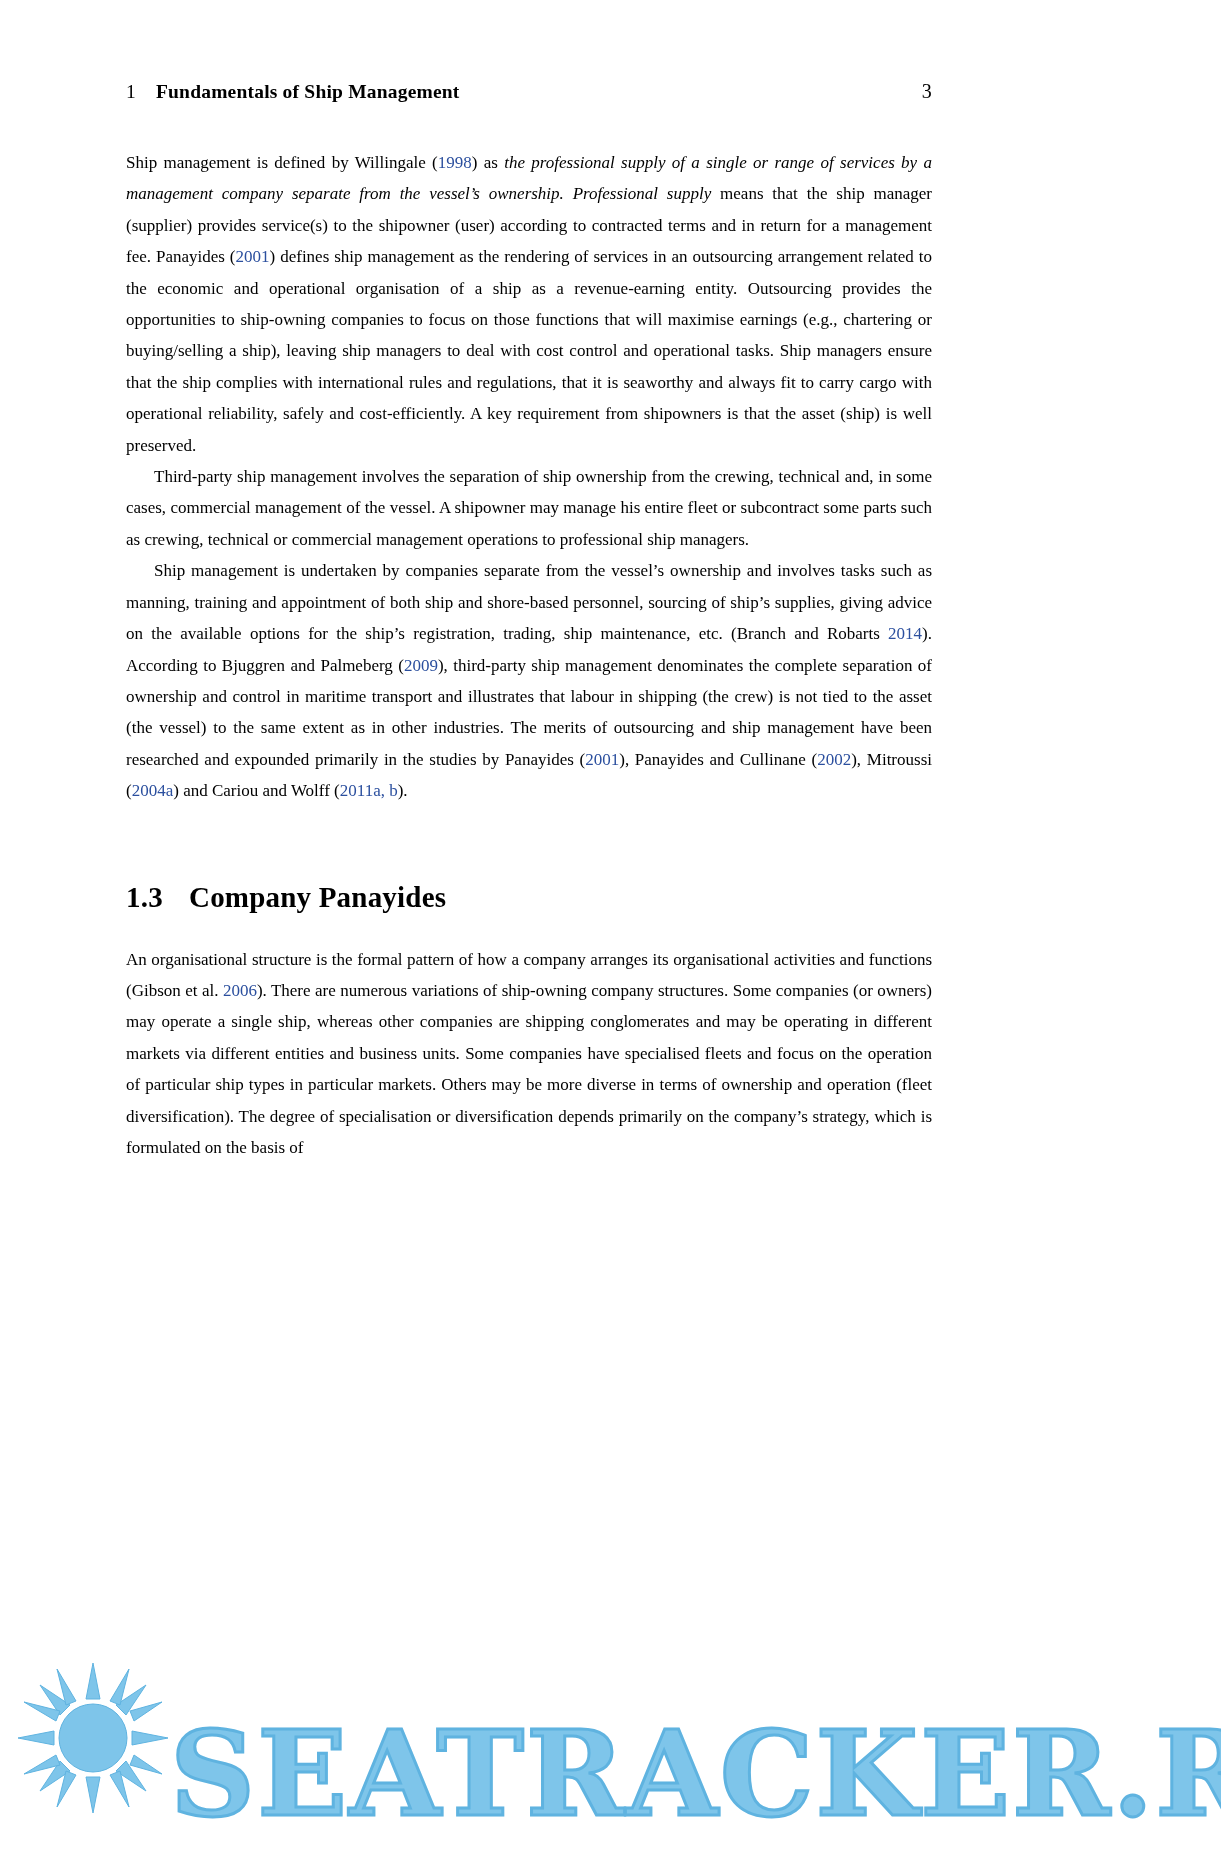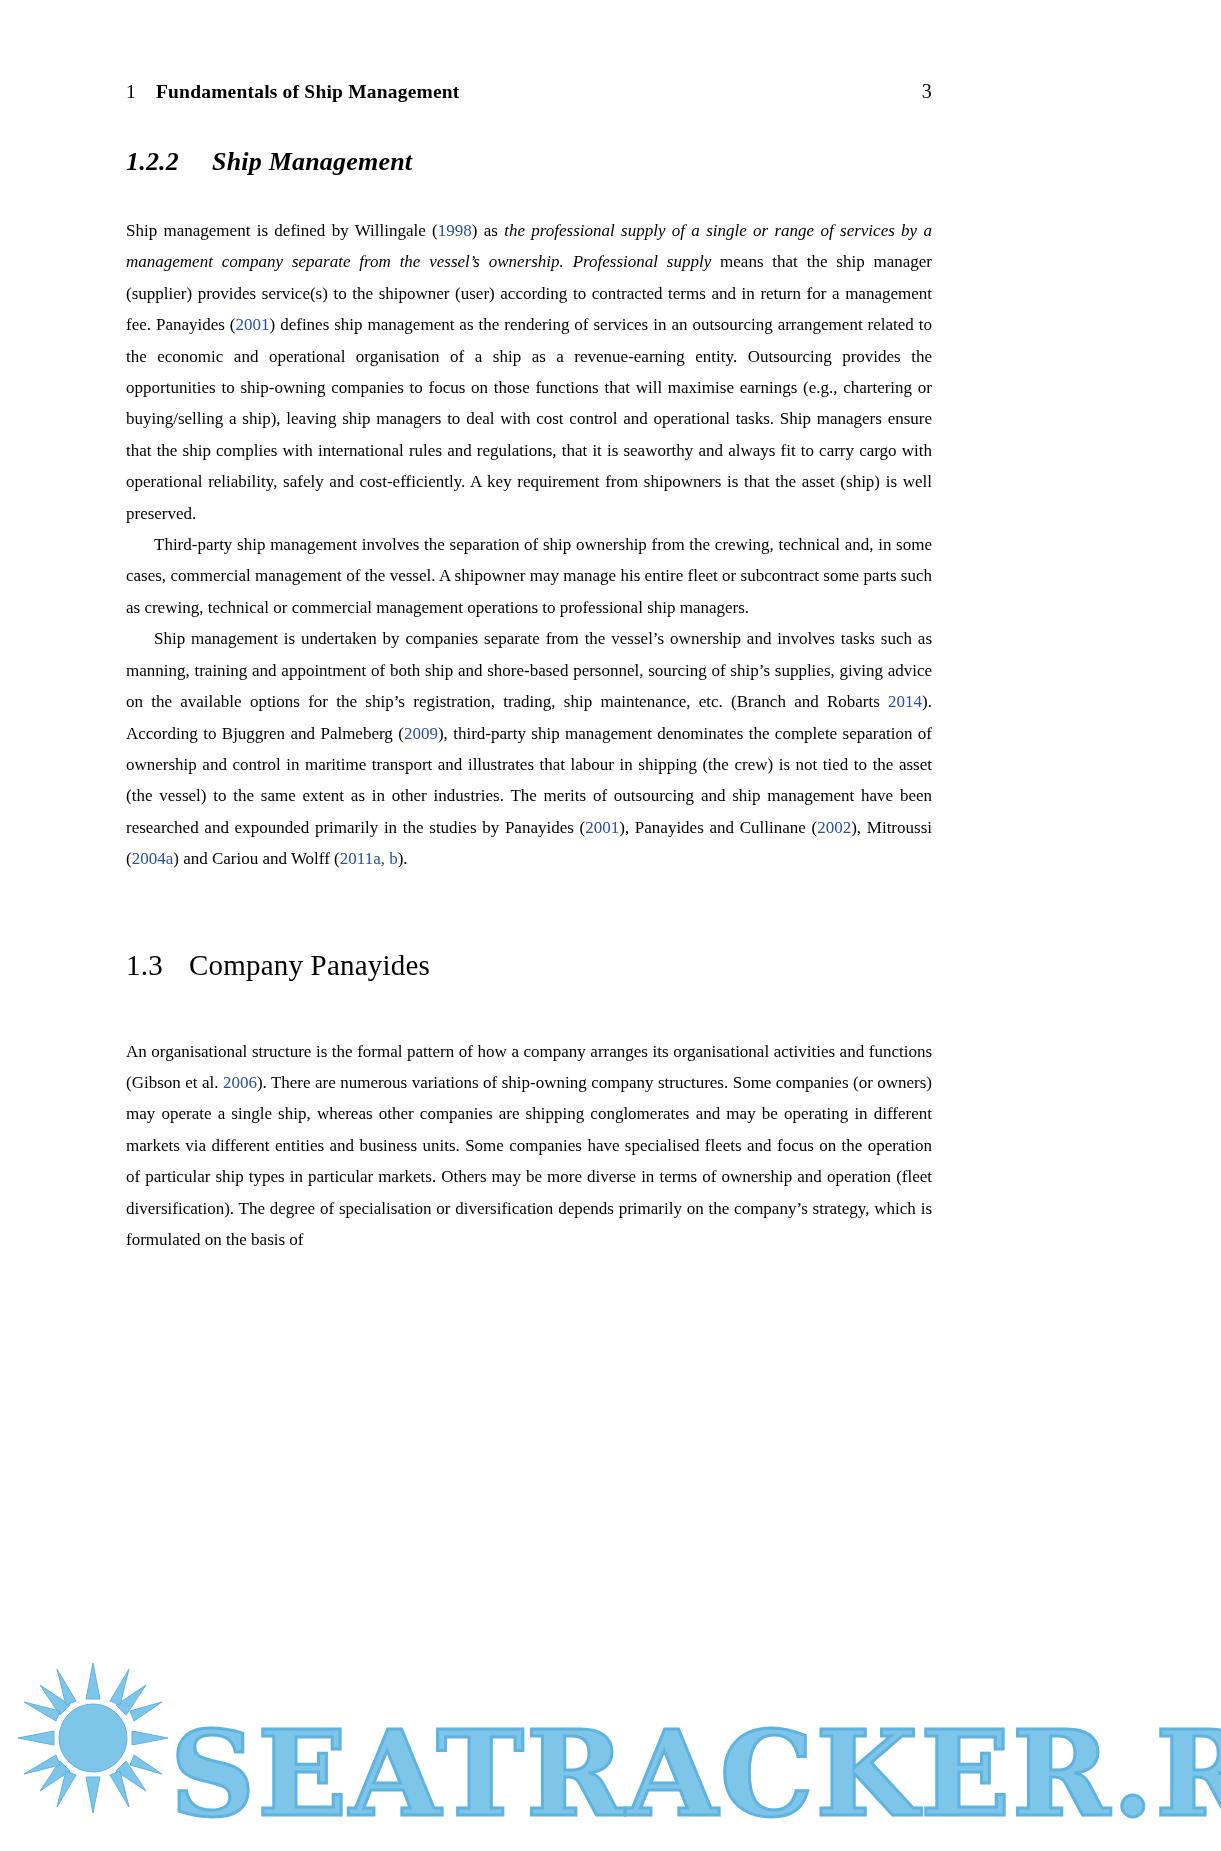--- a/index.html
+++ b/index.html
@@ -53,22 +53,22 @@
     display: flex;
     align-items: baseline;
     letter-spacing: 0.2px;
   }
   h2.sec-head .num {
     width: 86px;
     flex: 0 0 86px;
   }
   h1.chap-head {
     font-size: 29px;
-    font-weight: normal;
-    margin: 0 0 54px 0;
+    font-weight: bold;
+    margin: 0 0 30px 0;
     display: flex;
     align-items: baseline;
     letter-spacing: 0.2px;
   }
   h1.chap-head .num {
     width: 63px;
     flex: 0 0 63px;
   }
   p.body {
     font-size: 17px;
@@ -126,24 +126,20 @@
 <div class="page">
 
   <div class="content">
 
     <div class="running-head">
       <span class="rh-num">1</span>
       <span class="rh-title">Fundamentals of Ship Management</span>
       <span class="rh-page">3</span>
     </div>
 
-    <h2 class="sec-head">
-      <span class="num">1.2.2</span>
-      <span>Ship Management</span>
-    </h2>
 
     <p class="body"><span>Ship management is defined by Willingale (</span><span class="ref">1998</span><span>) as </span><span class="ital">the professional supply of a single or range of services by a management company separate from the vessel’s ownership. Professional supply</span><span> means that the ship manager (supplier) provides service(s) to the shipowner (user) according to contracted terms and in return for a management fee. Panayides (</span><span class="ref">2001</span><span>) defines ship management as the rendering of services in an outsourcing arrangement related to the economic and operational organisation of a ship as a revenue-earning entity. Outsourcing provides the opportunities to ship-owning companies to focus on those functions that will maximise earnings (e.g., chartering or buying/selling a ship), leaving ship managers to deal with cost control and operational tasks. Ship managers ensure that the ship complies with international rules and regulations, that it is seaworthy and always fit to carry cargo with operational reliability, safely and cost-efficiently. A key requirement from shipowners is that the asset (ship) is well preserved.</span></p>
 
     <p class="body"><span>Third-party ship management involves the separation of ship ownership from the crewing, technical and, in some cases, commercial management of the vessel. A shipowner may manage his entire fleet or subcontract some parts such as crewing, technical or commercial management operations to professional ship managers.</span></p>
 
     <p class="body"><span>Ship management is undertaken by companies separate from the vessel’s ownership and involves tasks such as manning, training and appointment of both ship and shore-based personnel, sourcing of ship’s supplies, giving advice on the available options for the ship’s registration, trading, ship maintenance, etc. (Branch and Robarts </span><span class="ref">2014</span><span>). According to Bjuggren and Palmeberg (</span><span class="ref">2009</span><span>), third-party ship management denominates the complete separation of ownership and control in maritime transport and illustrates that labour in shipping (the crew) is not tied to the asset (the vessel) to the same extent as in other industries. The merits of outsourcing and ship management have been researched and expounded primarily in the studies by Panayides (</span><span class="ref">2001</span><span>), Panayides and Cullinane (</span><span class="ref">2002</span><span>), Mitroussi (</span><span class="ref">2004a</span><span>) and Cariou and Wolff (</span><span class="ref">2011a, b</span><span>).</span></p>
 
     <div class="gap-before-head"></div>
 
     <h1 class="chap-head">

